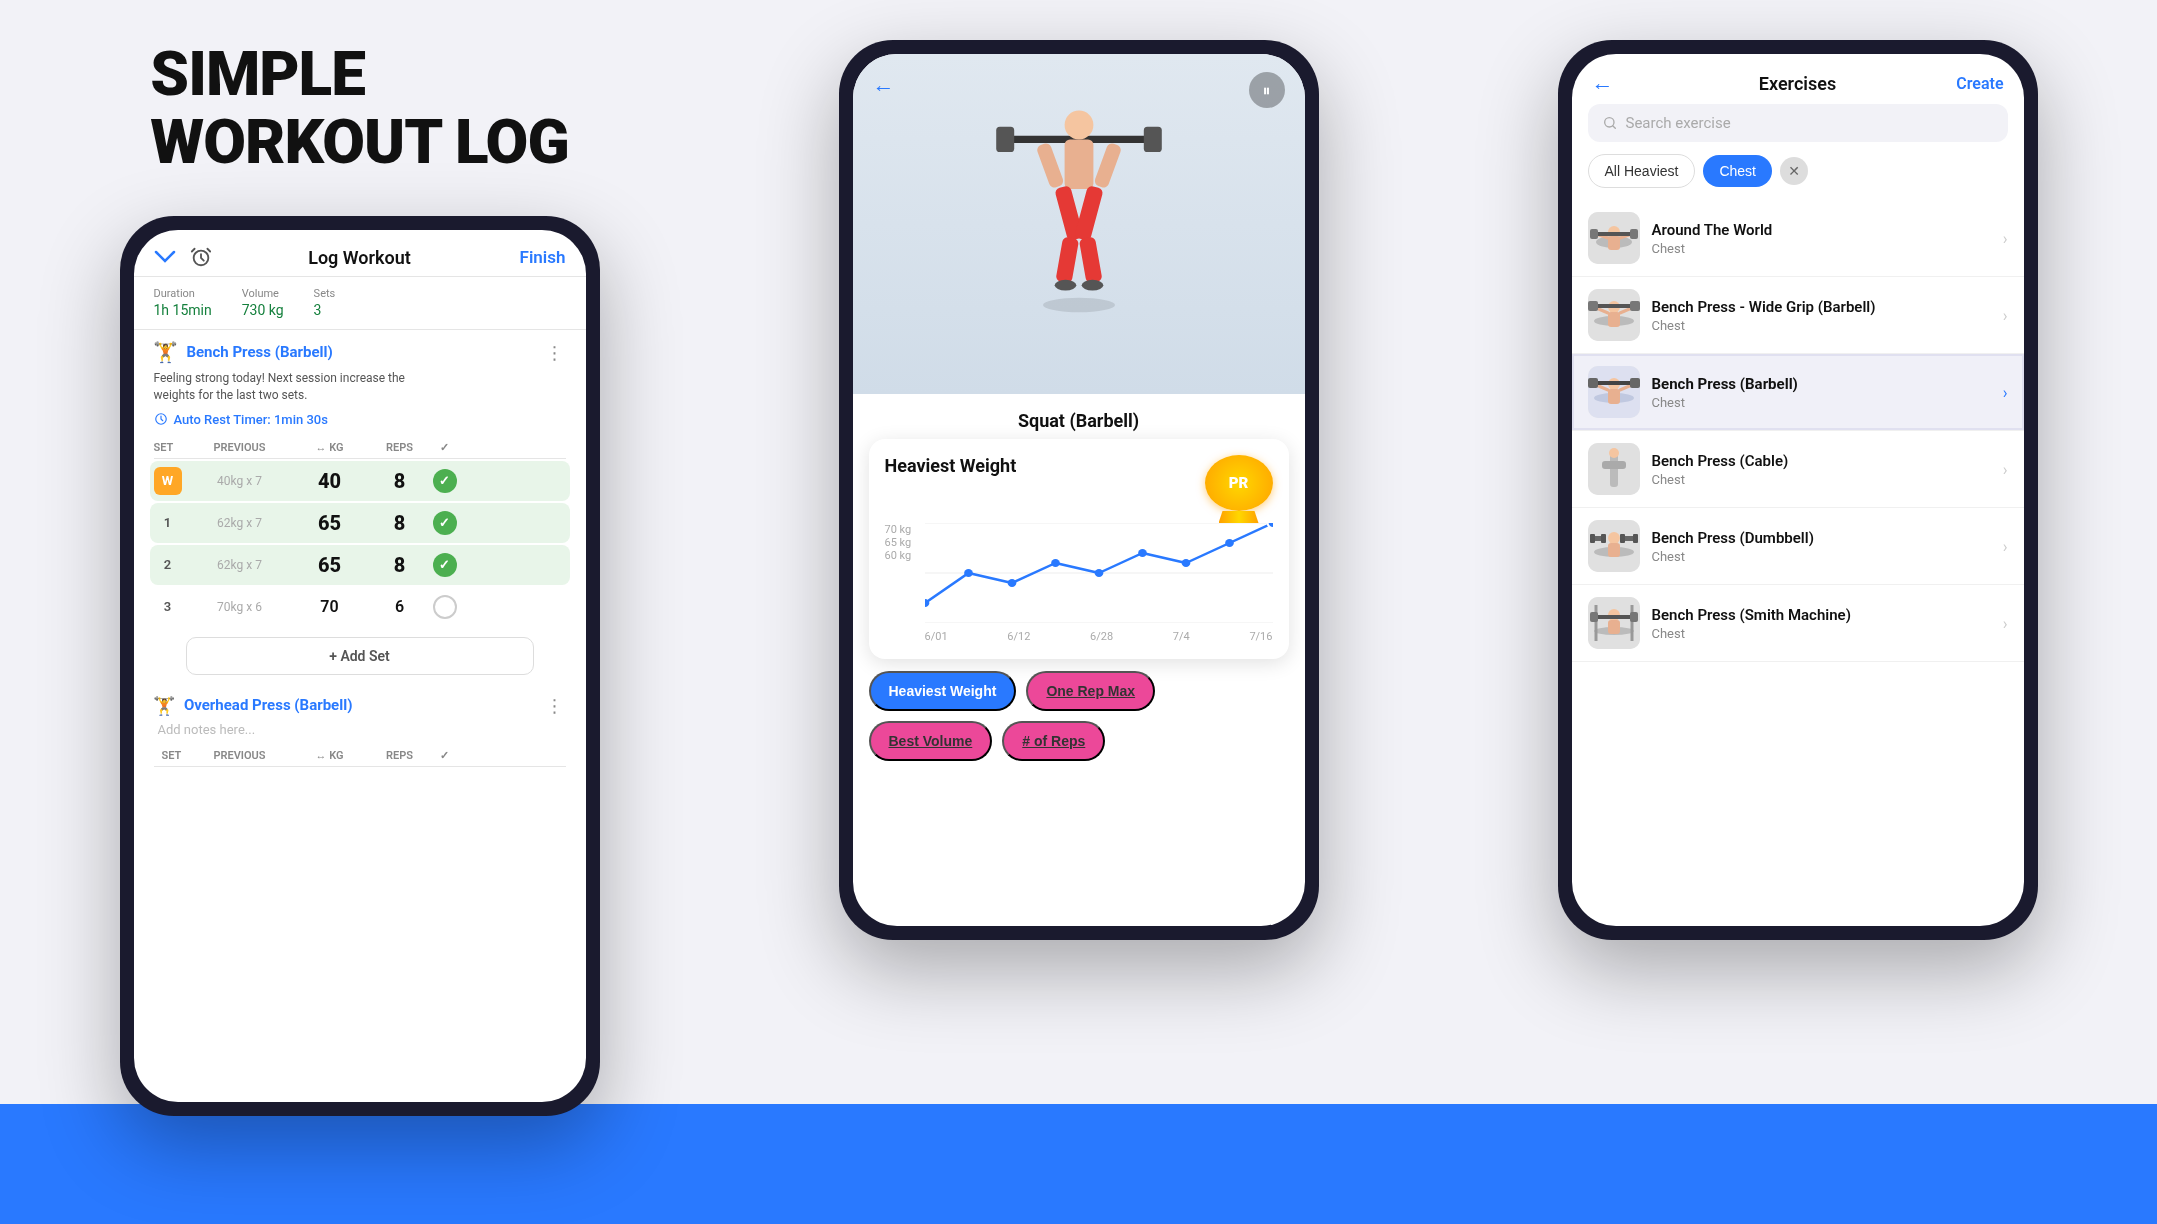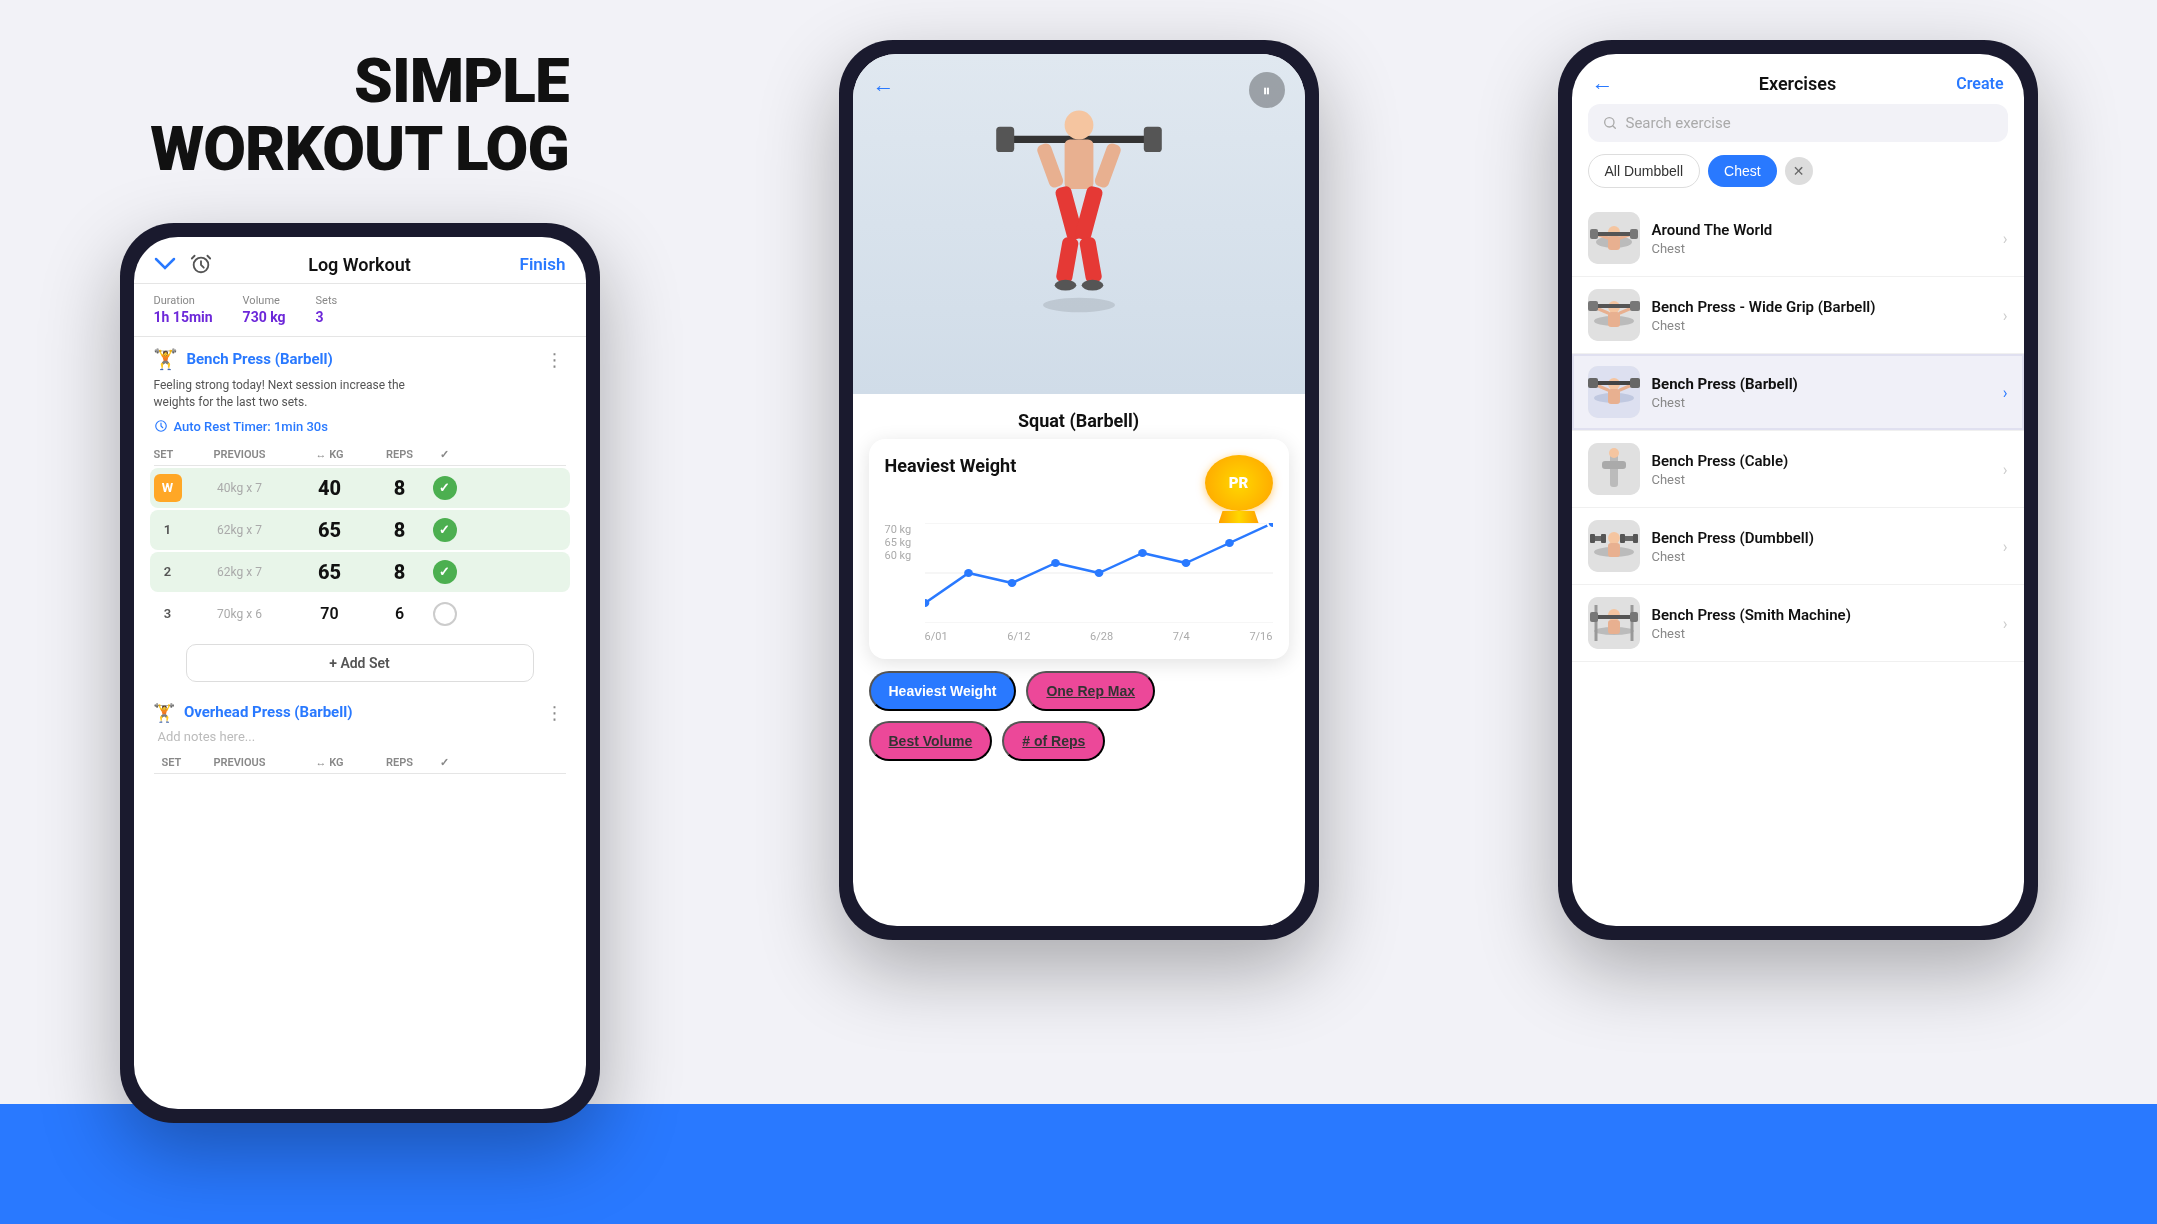--- a/index.html
+++ b/index.html
@@ -22,27 +22,26 @@
       position: relative;
     }
 
     .panel-1 { background: #f2f2f7; }
     .panel-2 { background: #f2f2f7; }
     .panel-3 { background: #f2f2f7; }
 
     .panel-title {
       font-size: 62px;
       font-weight: 900;
-      text-align: right;
+      text-align: left;
       color: #111;
       line-height: 1.1;
       margin-bottom: 40px;
       text-transform: uppercase;
       letter-spacing: -1px;
-      margin-top: 7px;
     }
 
     
     .phone-frame {
       width: 480px;
       height: 900px;
       background: #1a1a2e;
       border-radius: 54px;
       padding: 14px;
       position: relative;
@@ -109,22 +108,22 @@
     }
 
     .stat-item label {
       font-size: 11px;
       color: #888;
       display: block;
     }
 
     .stat-item span {
       font-size: 14px;
-      font-weight: 700;
-      color: #6d28d9;
+      font-weight: 400;
+      color: #15803d;
     }
 
     .exercise-section {
       padding: 10px 20px 0;
     }
 
     .exercise-name {
       display: flex;
       align-items: center;
       justify-content: space-between;
@@ -812,21 +811,21 @@
 
         <div class="search-bar">
           <svg width="16" height="16" viewBox="0 0 24 24">
             <circle cx="11" cy="11" r="7" fill="none" stroke="#aaa" stroke-width="2"></circle>
             <path d="M16 16l4 4" stroke="#aaa" stroke-width="2" stroke-linecap="round"></path>
           </svg>
           <span class="search-placeholder">Search exercise</span>
         </div>
 
         <div class="filter-row">
-          <button class="filter-btn outline">All Dumbbell</button>
+          <button class="filter-btn outline">All Heaviest</button>
           <button class="filter-btn filled">Chest</button>
           <div class="filter-close">✕</div>
         </div>
 
         <div class="exercise-list">
 
           <div class="exercise-item">
             <div class="exercise-thumb">
               <svg viewBox="0 0 52 52" width="52" height="52">
                 <rect width="52" height="52" fill="#e0e0e0" rx="8"></rect>

